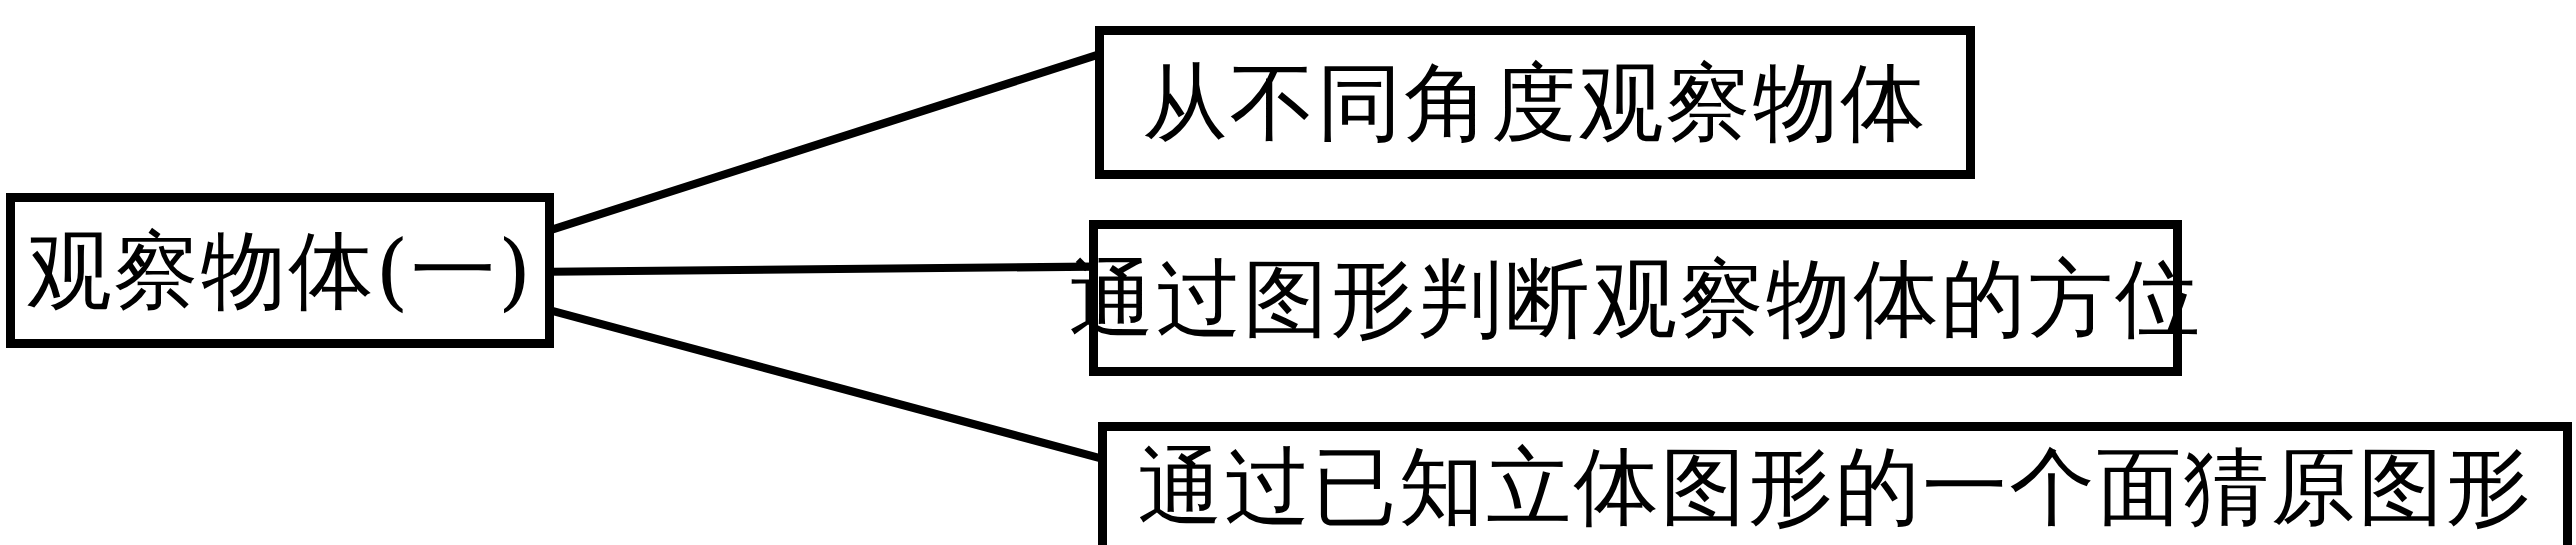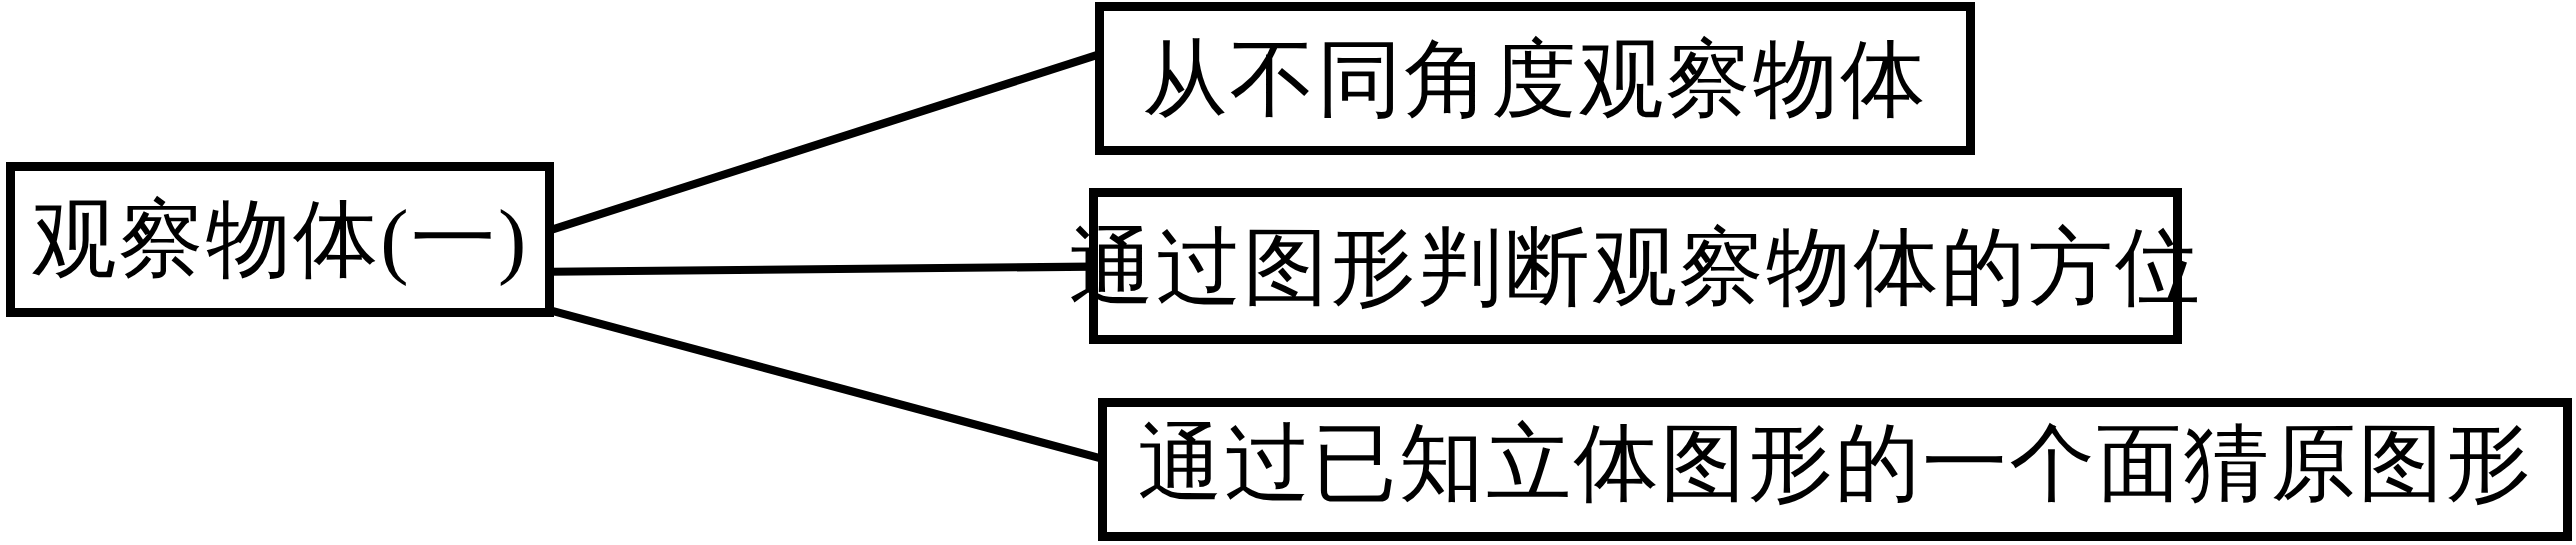--- a/index.html
+++ b/index.html
@@ -28,24 +28,25 @@
     box-sizing: border-box;
     border: 9px solid #000000;
     background: #ffffff;
     display: flex;
     align-items: center;
     justify-content: center;
     font-size: 85px;
     letter-spacing: 2.2px;
     white-space: nowrap;
     line-height: 1;
+    margin-top: 24px;
   }
-  .node-root   { left: 6px;    top: 162px; width: 548px;  height: 155px; font-family: Liberation Serif, serif; }
+  .node-root   { left: 6px;    top: 169px; width: 548px;  height: 155px; }
   .node-b1     { left: 1095px; top: 1.5px;   width: 880px; height: 153px; }
-  .node-b2     { left: 1089px; top: 188px; width: 1093px; height: 156px; }
+  .node-b2     { left: 1089px; top: 196px; width: 1093px; height: 156px; }
   .node-b3     { left: 1098px; top: 398px; width: 1474px; height: 143px; font-family: Liberation Mono, monospace; }
   svg line {
     stroke: #000000;
     stroke-width: 11;
     stroke-linecap: butt;
   }
 </style>
 </head>
 <body>
 

